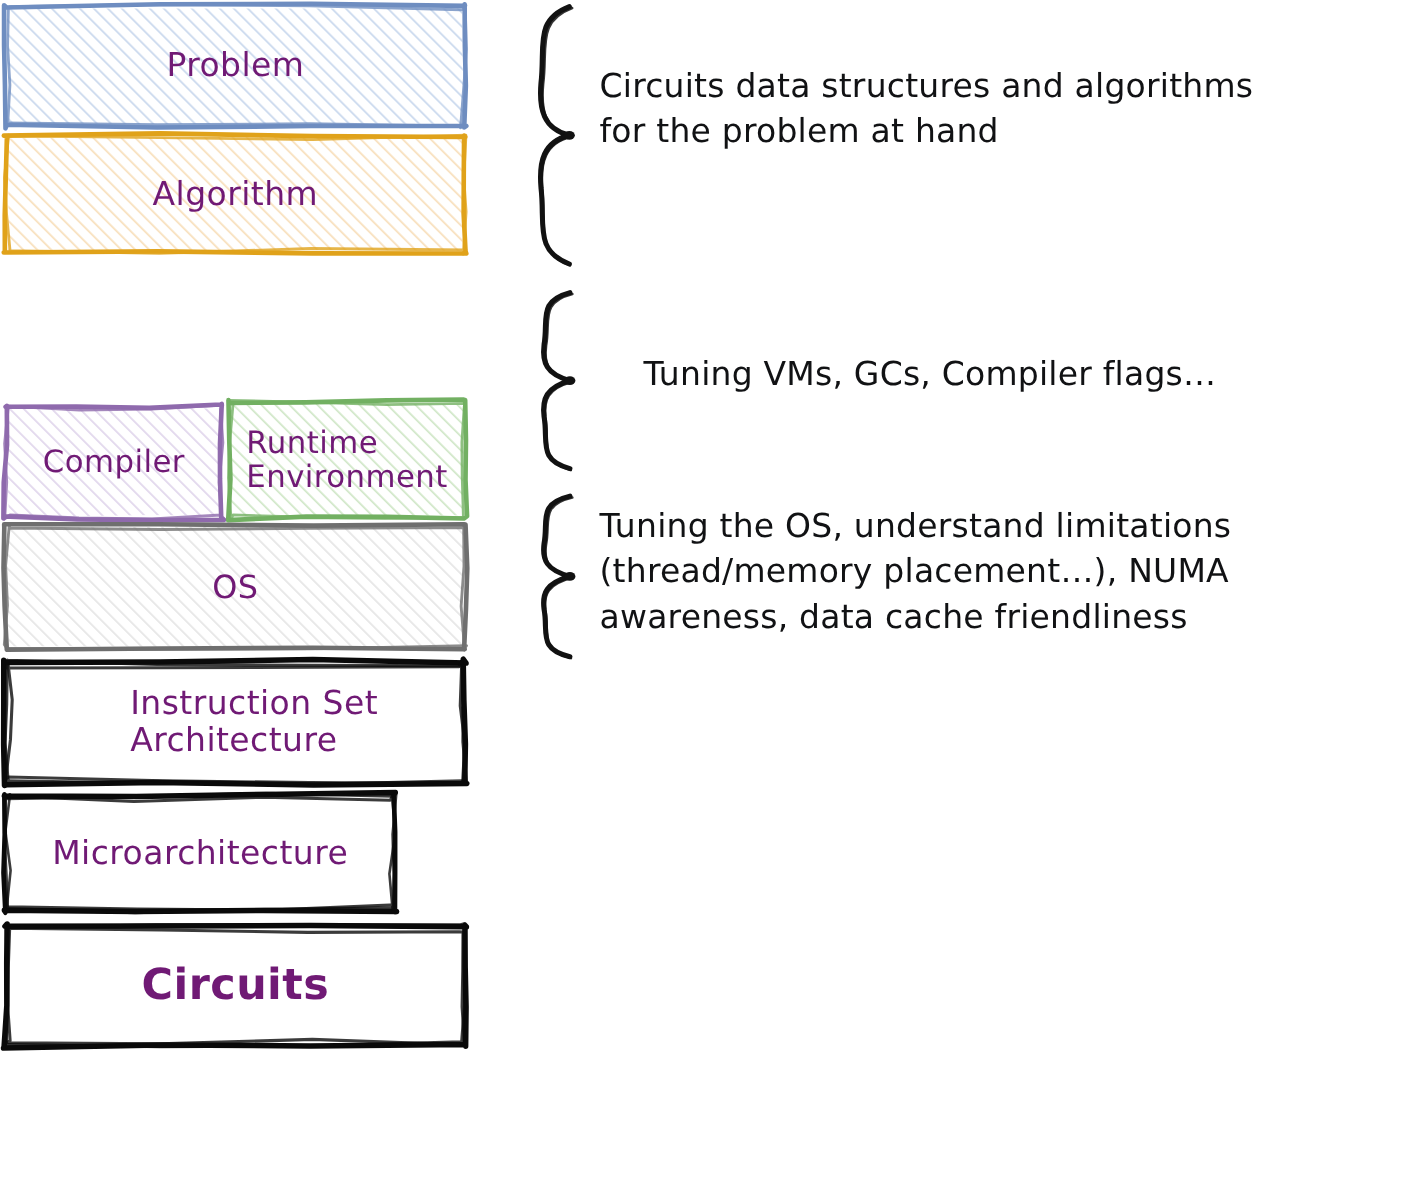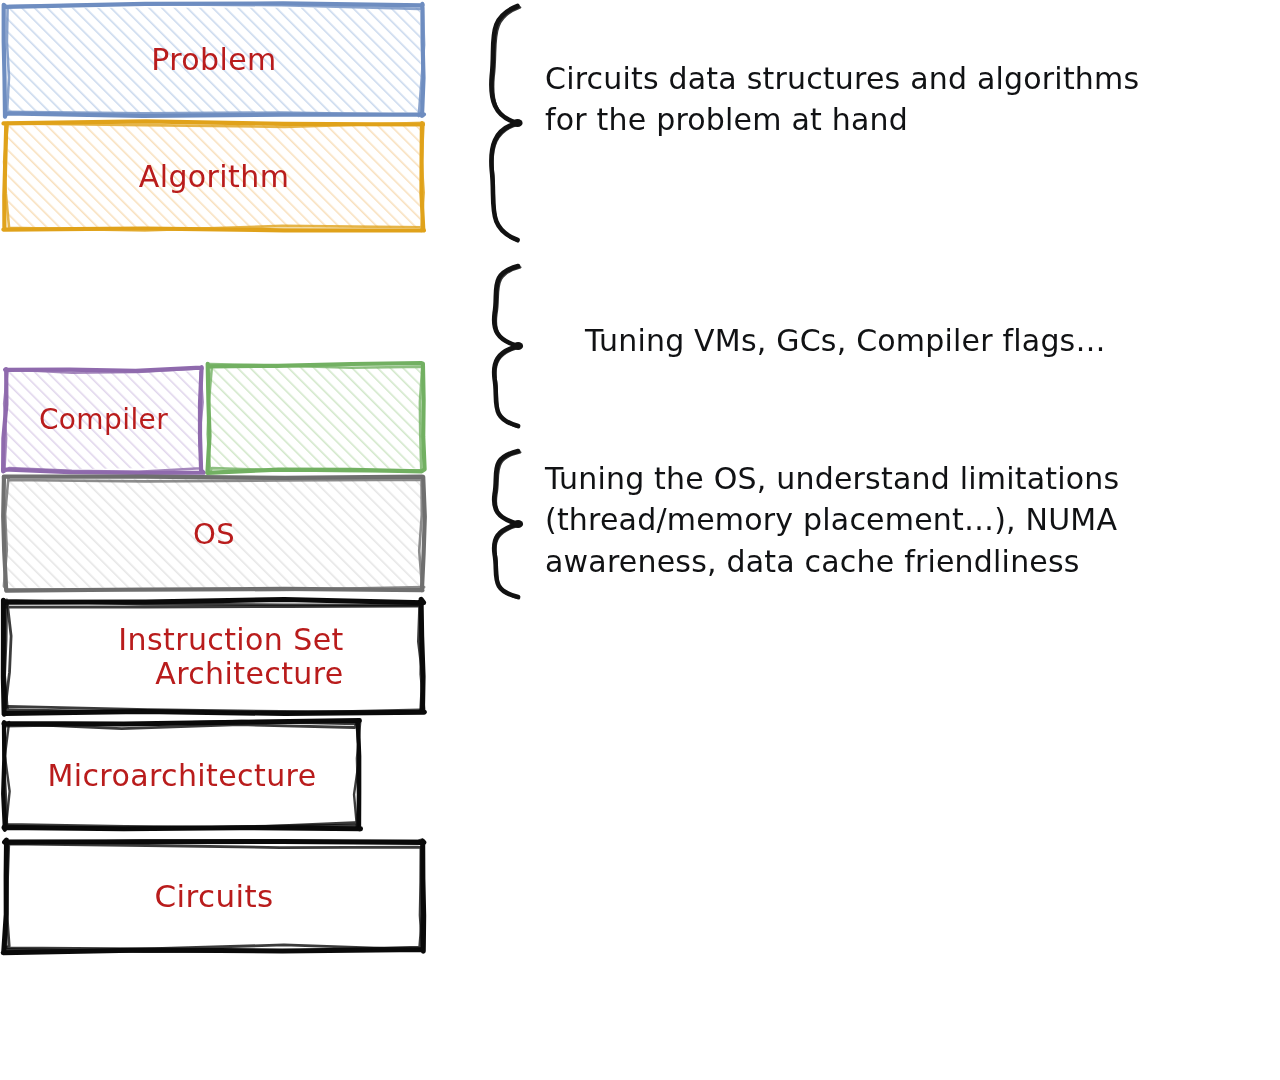--- a/index.html
+++ b/index.html
@@ -41,23 +41,23 @@
   .hbox svg.frame {
     position: absolute;
     left: 0; top: 0;
     width: 100%;
     height: 100%;
     overflow: visible;
   }
   .hbox .label {
     position: relative;
     z-index: 4;
-    text-align: right;
+    text-align: left;
     line-height: 1.12;
-    color: #b91c1c;
+    color: #701a75;
     font-family: "DejaVu Sans", sans-serif;
     font-size: 29px;
     letter-spacing: 0.4px;
     white-space: pre-line;
     padding: 0 6px;
   }
 
   
   .note {
     position: absolute;
@@ -123,20 +123,22 @@
         <svg class="frame" viewBox="0 0 221 112" preserveAspectRatio="none">
           <defs>
             <pattern id="h4" width="9" height="9" patternUnits="userSpaceOnUse" patternTransform="rotate(-45)">
               <line x1="0" y1="0" x2="0" y2="9" stroke="#c3e0b8" stroke-width="3.2"></line>
             </pattern>
           </defs>
           <path d="M5.1,4.0 L75.7,4.8 L145.9,5.1 L215.3,5.9 L215.8,5.8 L216.4,40.0 L216.1,73.6 L214.8,107.6 L215.5,106.1 L145.8,107.5 L76.2,108.2 L4.0,106.8 L3.9,107.3 L5.2,72.8 L4.6,39.3 L4.6,5.6 Z" fill="url(#h4)" stroke="none" opacity="0.75"></path>
           <path d="M3.0,4.3 L72.8,3.8 L146.7,2.0 L216.5,1.2 L217.9,1.8 L218.6,38.0 L218.2,74.4 L219.6,107.2 L216.6,109.4 L146.9,107.9 L73.4,107.7 L2.4,110.8 L2.6,108.1 L4.5,73.8 L3.4,38.2 L2.7,1.8 Z" fill="none" stroke="#72b062" stroke-width="4.2" stroke-linecap="round" stroke-linejoin="round" opacity="1"></path>
           <path d="M4.6,2.0 L77.7,3.8 L146.5,5.8 L218.3,4.7 L217.1,7.2 L214.9,40.1 L215.2,71.2 L216.3,108.5 L215.7,108.4 L145.2,109.3 L74.0,108.2 L6.9,106.1 L5.0,110.1 L2.7,72.4 L3.9,39.2 L6.7,6.8 Z" fill="none" stroke="#72b062" stroke-width="2.6" stroke-linecap="round" stroke-linejoin="round" opacity="0.8"></path>
         </svg>
+        <div class="label" style="font-size: 28px;">Runtime
+Environment</div>
       </div>
       <div class="hbox" style="left: 2px; top: 475px; width: 424px; height: 118px;">
         <svg class="frame" viewBox="0 0 424 118" preserveAspectRatio="none">
           <defs>
             <pattern id="h5" width="9" height="9" patternUnits="userSpaceOnUse" patternTransform="rotate(-45)">
               <line x1="0" y1="0" x2="0" y2="9" stroke="#dddddd" stroke-width="3.2"></line>
             </pattern>
           </defs>
           <path d="M5.3,5.0 L143.5,3.9 L281.7,4.7 L418.6,5.1 L419.9,4.7 L418.5,41.1 L418.0,77.0 L418.9,112.3 L419.8,113.4 L280.5,112.1 L142.0,112.9 L3.9,112.3 L6.0,112.8 L4.5,78.0 L3.9,41.2 L4.6,4.2 Z" fill="url(#h5)" stroke="none" opacity="0.75"></path>
           <path d="M1.8,1.6 L141.6,1.6 L283.0,2.8 L419.6,1.6 L421.2,1.9 L422.8,41.6 L421.6,78.7 L419.9,115.4 L420.4,115.2 L282.4,113.9 L144.3,114.5 L4.4,115.7 L4.2,115.5 L2.2,76.1 L1.2,41.5 L1.9,5.0 Z" fill="none" stroke="#6f6f6f" stroke-width="4.2" stroke-linecap="round" stroke-linejoin="round" opacity="1"></path>
@@ -166,21 +168,21 @@
         <div class="label" style="font-size: 30px;">Microarchitecture</div>
       </div>
       <div class="hbox" style="left: 2px; top: 838px; width: 424px; height: 116px;">
         <svg class="frame" viewBox="0 0 424 116" preserveAspectRatio="none">
           <defs></defs>
           <path d="M4.4,6.0 L143.3,4.6 L280.8,4.5 L419.2,4.2 L418.7,4.3 L419.2,40.9 L419.6,75.5 L418.0,111.1 L419.9,111.6 L280.1,111.7 L143.9,110.8 L4.7,111.1 L4.4,111.8 L5.9,76.7 L5.1,40.4 L4.8,5.5 Z" fill="#ffffff" stroke="none"></path>
           <path d="M2.5,4.1 L143.0,3.8 L280.4,3.4 L422.0,4.6 L420.7,3.1 L420.9,41.0 L421.7,77.6 L421.3,113.2 L420.8,111.5 L280.2,112.9 L143.5,111.9 L1.2,114.8 L1.7,113.8 L4.2,76.3 L4.1,37.9 L4.5,2.0 Z" fill="none" stroke="#0a0a0a" stroke-width="5" stroke-linecap="round" stroke-linejoin="round" opacity="1"></path>
           <path d="M7.2,5.4 L140.3,2.7 L283.4,2.8 L416.6,2.7 L420.0,1.8 L419.9,40.2 L420.3,75.8 L417.5,111.4 L417.5,109.1 L280.1,112.9 L143.7,113.5 L5.5,111.5 L4.0,113.5 L3.9,74.9 L4.3,40.6 L3.7,3.4 Z" fill="none" stroke="#0a0a0a" stroke-width="2.8" stroke-linecap="round" stroke-linejoin="round" opacity="0.8"></path>
           <path d="M5.5,5.8 L144.6,7.5 L277.9,9.6 L415.3,9.1 L418.9,9.3 L418.7,44.2 L418.1,77.4 L420.2,109.9 L418.2,111.7 L282.0,106.9 L143.6,111.0 L4.3,109.9 L7.2,107.9 L5.0,77.0 L5.5,42.1 L6.8,5.2 Z" fill="none" stroke="#0a0a0a" stroke-width="2.8" stroke-linecap="round" stroke-linejoin="round" opacity="0.8"></path>
         </svg>
-        <div class="label" style="font-size: 31px;">Circuits</div>
+        <div class="label" style="font-size: 39px; font-weight: bold;">Circuits</div>
       </div>
     </div>
 
   <div class="annotations">
       <div class="brace" style="left: 478px; top: 4px; width: 46px; height: 238px;"><svg width="46" height="238" viewBox="0 0 46 238" style="overflow: visible;">
           <path d="M 39.6,2.0 C 7.4,14.3 17.8,38.1 13.8,71.4 C 11.8,95.2 15.8,113.0 39.6,119.0 C 15.8,125.0 11.8,142.8 13.8,166.6 C 17.8,199.9 7.4,223.7 39.6,236.0" fill="none" stroke="#121212" stroke-width="4.6" stroke-linecap="round" stroke-linejoin="round" transform="" opacity="1"></path>
           <path d="M 39.6,2.0 C 7.4,14.3 17.8,38.1 13.8,71.4 C 11.8,95.2 15.8,113.0 39.6,119.0 C 15.8,125.0 11.8,142.8 13.8,166.6 C 17.8,199.9 7.4,223.7 39.6,236.0" fill="none" stroke="#121212" stroke-width="2.2" stroke-linecap="round" stroke-linejoin="round" transform="translate(1.6,1.2) rotate(0.5 23 119)" opacity="0.85"></path>
           <ellipse cx="39.6" cy="119.0" rx="5" ry="4" fill="#121212"></ellipse>
         </svg></div>
       <div class="note" style="left: 545px; top: 58px;">Circuits data structures and algorithms

